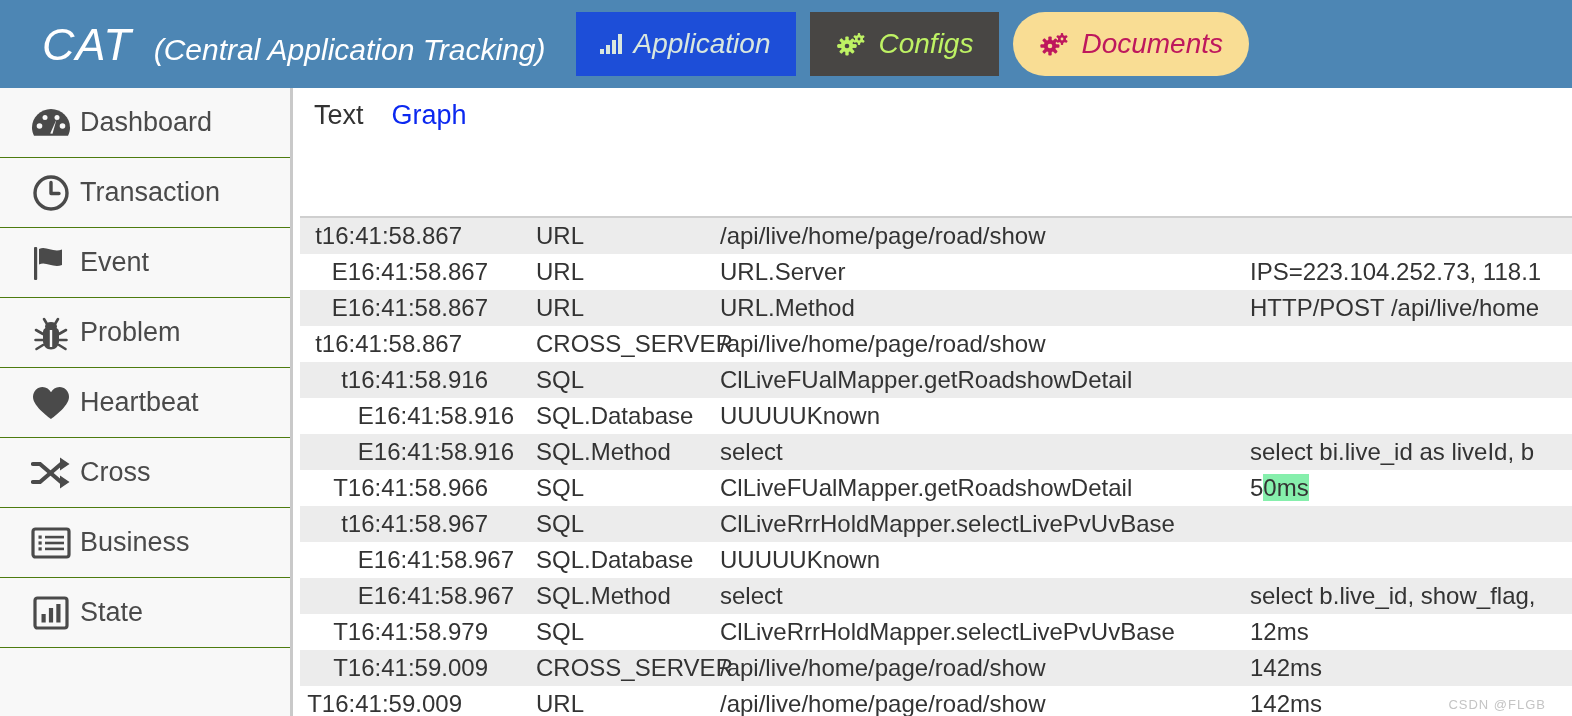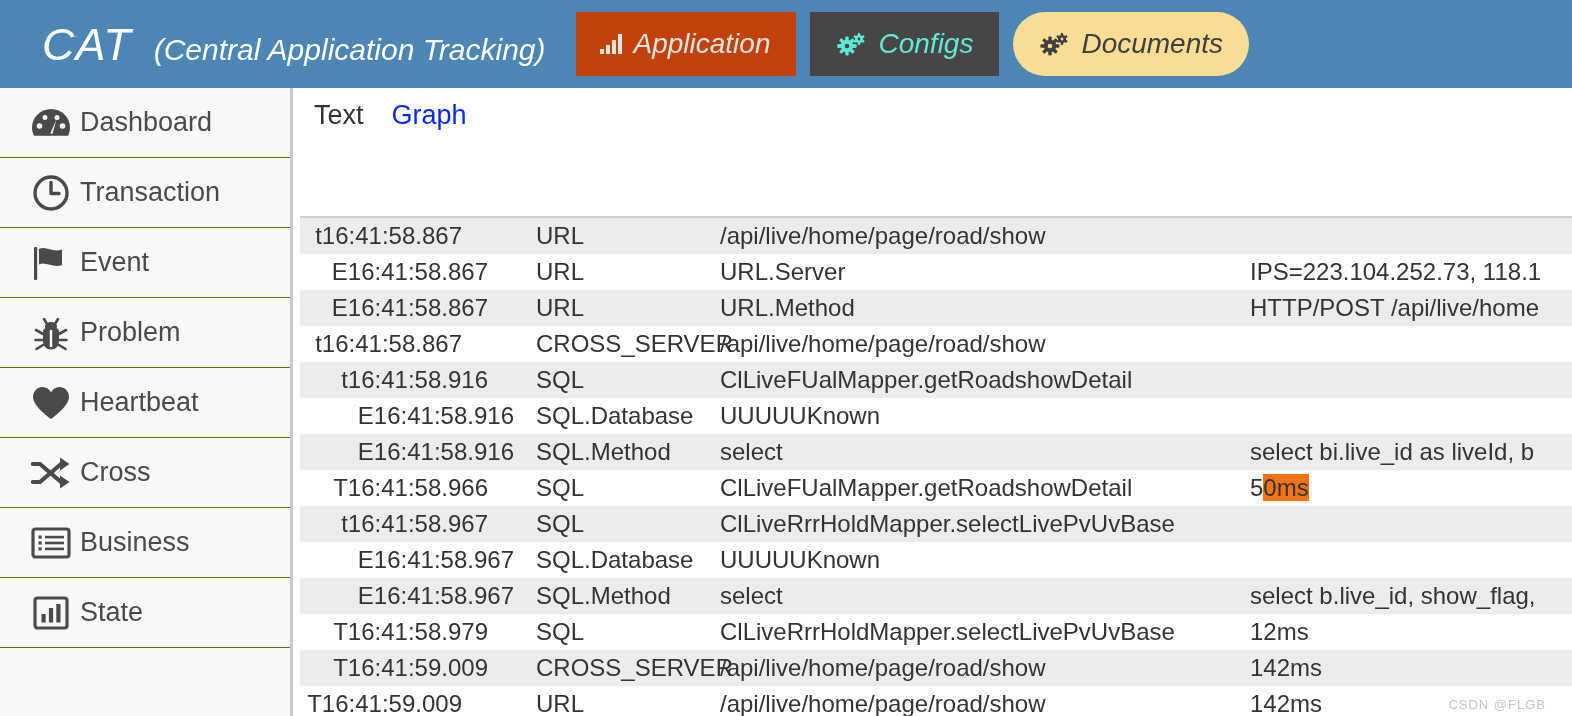--- a/index.html
+++ b/index.html
@@ -68,23 +68,23 @@
     font-style: italic;
     white-space: nowrap;
     cursor: pointer;
     user-select: none;
   }
   .topnav-btn .nav-ico {
     display: inline-flex;
     align-items: flex-end;
     margin-right: 12px;
   }
-  .btn-application { background: #c2410c; color: #d9e7de; padding-left: 24px; }
-  .btn-configs     { background: #484644; color: #5eead4; text-align: center; }
-  .btn-documents   { background: #f9dd94; color: #404040; border-radius: 32px; }
+  .btn-application { background: #1d4ed8; color: #d9e7de; padding-left: 24px; }
+  .btn-configs     { background: #484644; color: #bef264; text-align: center; }
+  .btn-documents   { background: #f9dd94; color: #be185d; border-radius: 32px; }
 
   
   .barchart { display: inline-flex; align-items: flex-end; height: 20px; gap: 2px; }
   .barchart i { display:block; width: 4px; background: currentColor; }
   .barchart i:nth-child(1){ height: 5px; }
   .barchart i:nth-child(2){ height: 9px; }
   .barchart i:nth-child(3){ height: 14px; }
   .barchart i:nth-child(4){ height: 20px; }
 
   
@@ -389,21 +389,21 @@
         <div class="trow alt">
           <div class="c-ts" style="padding-right: 12px;">E16:41:58.916</div>
           <div class="c-type">SQL.Method</div>
           <div class="c-name">select</div>
           <div class="c-val">select bi.live_id as liveId, b</div>
         </div>
         <div class="trow">
           <div class="c-ts" style="padding-right: 38px;">T16:41:58.966</div>
           <div class="c-type">SQL</div>
           <div class="c-name">ClLiveFUalMapper.getRoadshowDetail</div>
-          <div class="c-val"><span>5</span><span class="sel" style="background: #f97316;">0ms</span></div>
+          <div class="c-val"><span>5</span><span class="sel" style="background: #86efac;">0ms</span></div>
         </div>
         <div class="trow alt">
           <div class="c-ts" style="padding-right: 38px;">t16:41:58.967</div>
           <div class="c-type">SQL</div>
           <div class="c-name">ClLiveRrrHoldMapper.selectLivePvUvBase</div>
           <div class="c-val"></div>
         </div>
         <div class="trow">
           <div class="c-ts" style="padding-right: 12px;">E16:41:58.967</div>
           <div class="c-type">SQL.Database</div>

